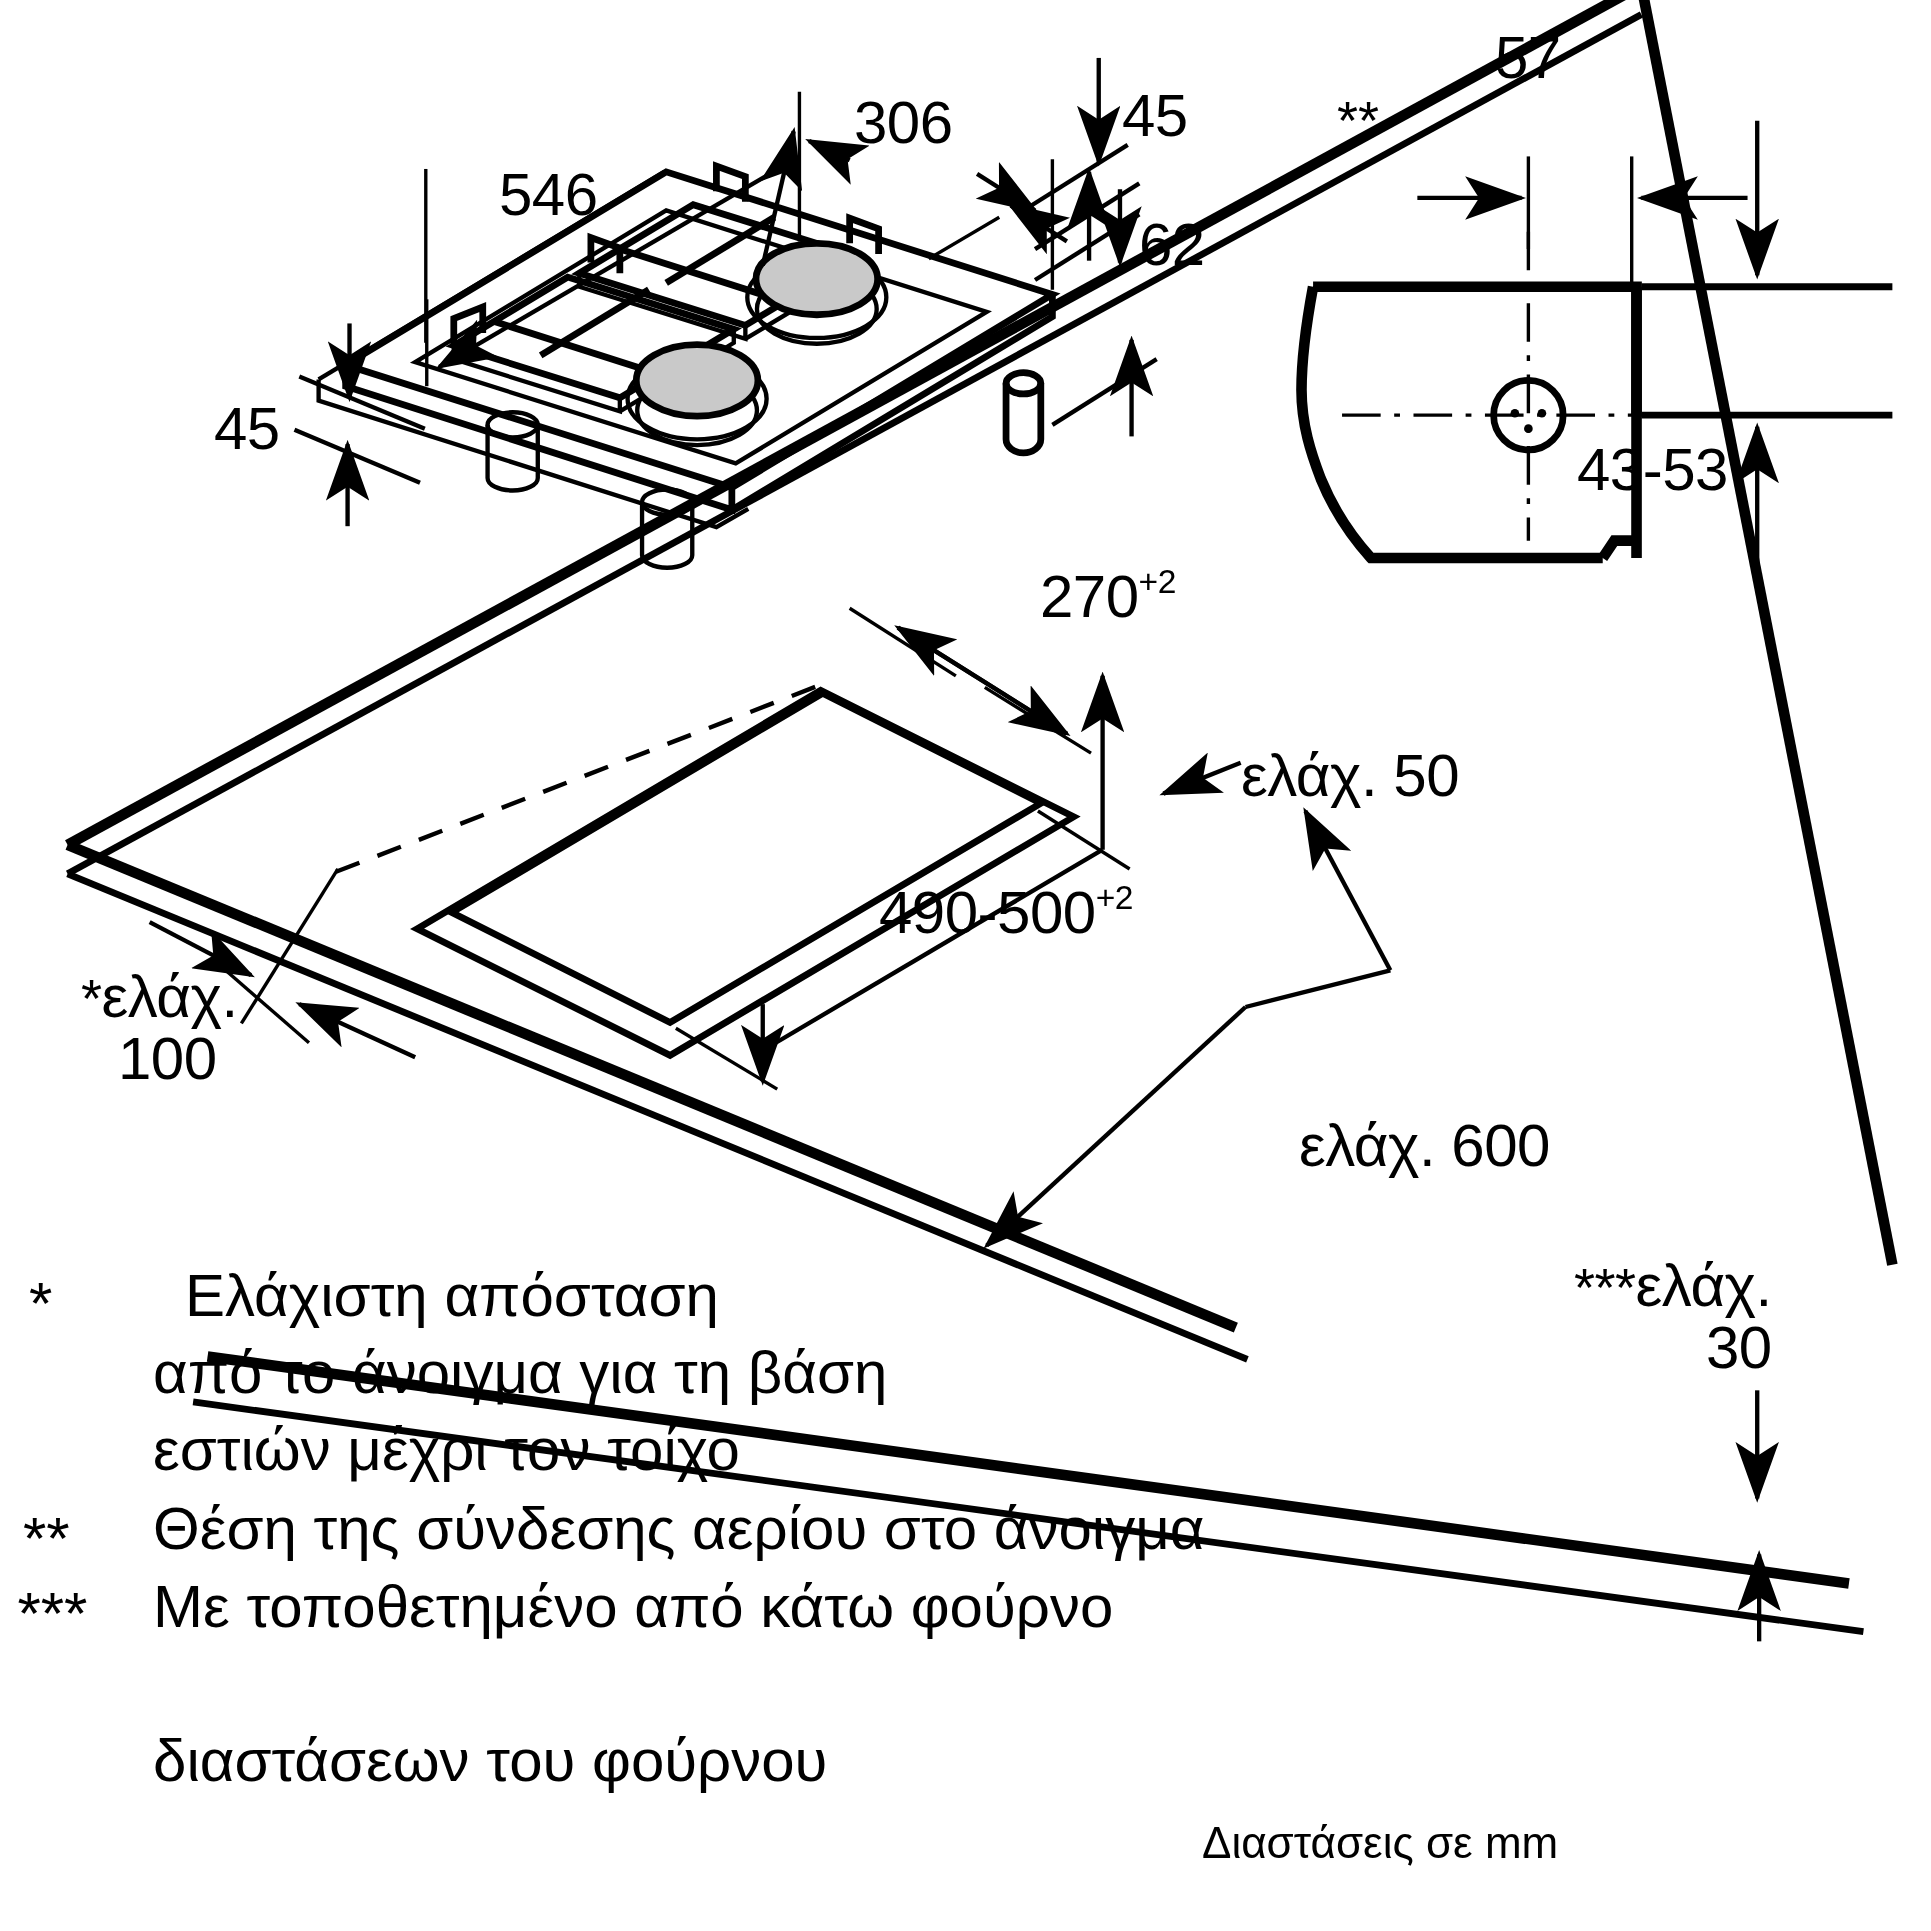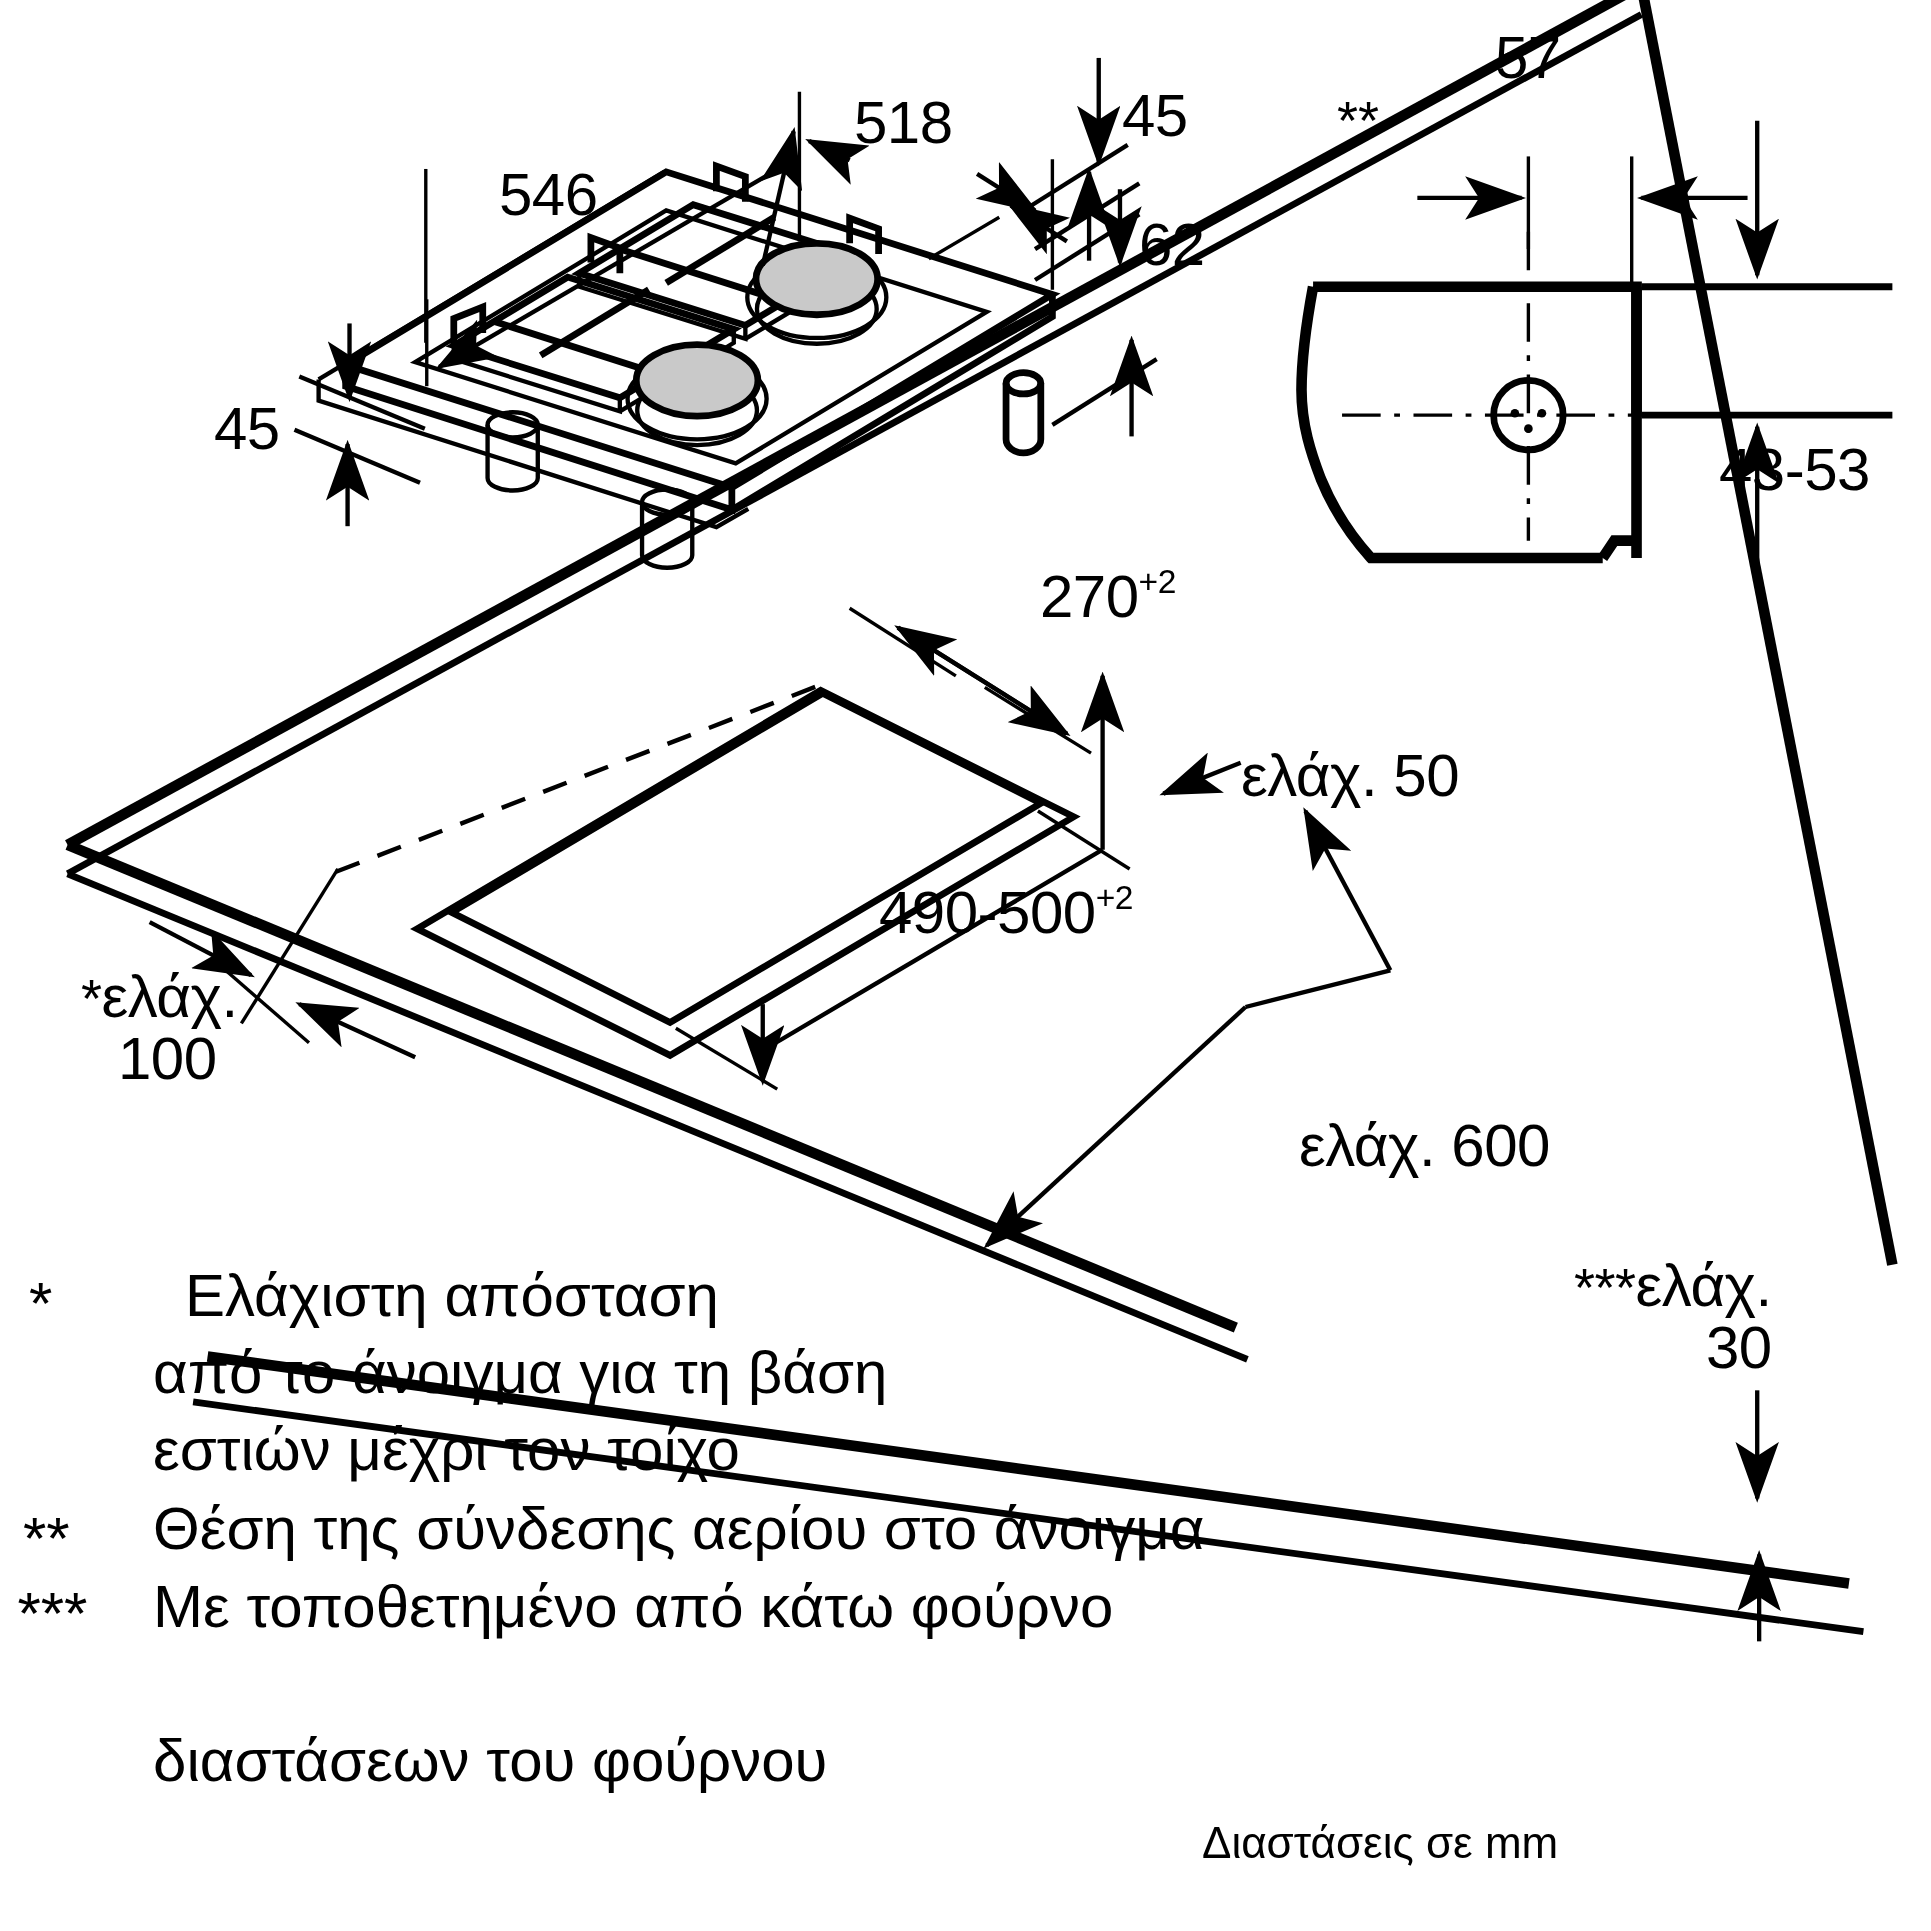--- a/index.html
+++ b/index.html
@@ -249,31 +249,31 @@
       <line class="ln thin" x1="1290" y1="1043" x2="1022" y2="1290" marker-end="url(#ah)"></line>
 
       <line class="ln thin" x1="1820" y1="1440" x2="1820" y2="1552" marker-end="url(#ah)"></line>
       <line class="ln thin" x1="1822" y1="1700" x2="1822" y2="1610" marker-end="url(#ah)"></line>
     </g>
 
   </svg>
 
   <div class="txt dim" style="left:499px; top:164px;">546</div>
 
-  <div class="txt dim" style="left:854px; top:92px;">518</div>
+  <div class="txt dim" style="left:854px; top:92px;">306</div>
 
   <div class="txt dim" style="left:1122px; top:85px;">45</div>
 
   <div class="txt dim" style="left:1139px; top:214px;">62</div>
 
   <div class="txt dim" style="left:214px; top:398px;">45</div>
 
   <div class="txt dim" style="left:1495px; top:27px;">57</div>
 
-  <div class="txt dim" style="left:1719px; top:439px;">43-53</div>
+  <div class="txt dim" style="left:1577px; top:439px;">43-53</div>
 
   <div class="txt stars" style="left:1337px; top:92px;">**</div>
 
   <div class="txt dim" style="left:1040px; top:565px;"><span>270</span><sup>+2</sup></div>
 
   <div class="txt dim" style="left:1241px; top:745px;">ελάχ. 50</div>
 
   <div class="txt dim" style="left:879px; top:881px;"><span>490-500</span><sup>+2</sup></div>
 
   <div class="txt dim" style="left:81px; top:966px;"><span class="stars">*</span><span>ελάχ.</span><br><span style="display:inline-block;margin-left:37px">100</span></div>

